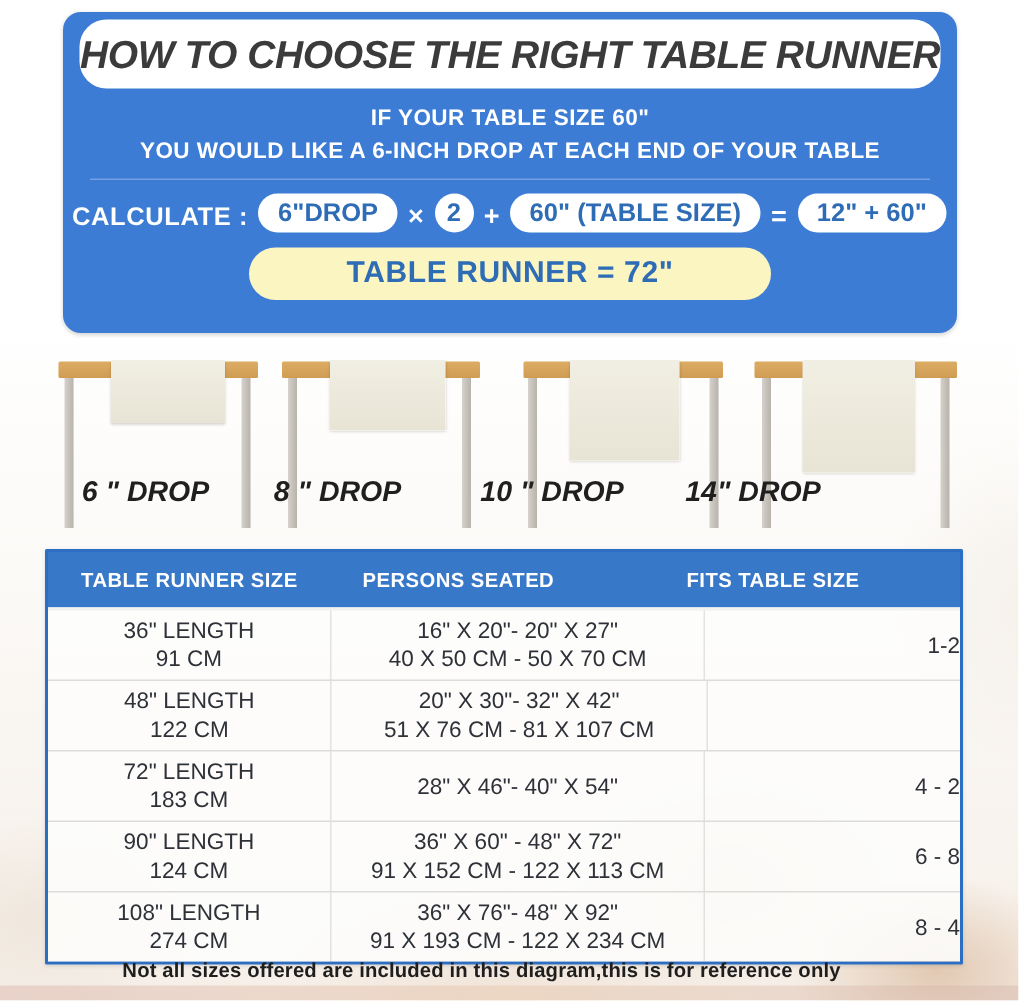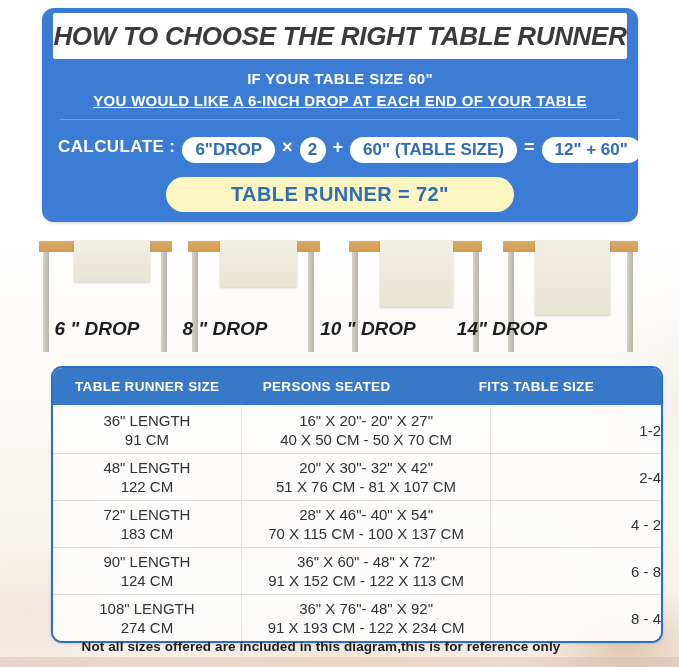--- a/index.html
+++ b/index.html
@@ -25,34 +25,34 @@
   }
 
   
   .blue-panel{
     position:absolute;left:42px;top:8px;width:596px;height:214px;
     background:#3c7cd4;border-radius:12px;
     box-shadow:0 1px 3px rgba(0,0,0,.18);
     color:#fff;text-align:center;
   }
   .title-box{
-    margin:5px 11px 0;height:46px;background:#ffffff;border-radius:2px;
+    margin:5px 11px 0;height:46px;background:#ffffff;border-radius:18px;
     display:flex;align-items:center;justify-content:center;
   }
   .title-box .t{
     font-size:26px;font-weight:bold;font-style:italic;color:#3b3b3b;
     letter-spacing:-.3px;white-space:nowrap;
   }
   .sub1{margin-top:11px;font-size:15px;font-weight:bold;letter-spacing:.3px;}
-  .sub2{margin-top:5px;font-size:15px;font-weight:bold;letter-spacing:.3px;text-decoration:underline;}
+  .sub2{margin-top:5px;font-size:15px;font-weight:bold;letter-spacing:.3px;}
   .panel-divider{margin:10px 18px 0;border-top:1px solid rgba(255,255,255,.28);height:0;}
 
   .calc-row{
-    margin-top:17px;padding-left:16px;height:30px;
-    display:flex;align-items:flex-start;gap:7px;
+    margin-top:5px;padding-left:6px;height:30px;
+    display:flex;align-items:flex-end;gap:7px;
   }
   .calc-label{font-size:17px;font-weight:bold;letter-spacing:.4px;white-space:nowrap;}
   .pill{
     background:#ffffff;color:#2e6cb5;font-weight:bold;font-size:17px;
     border-radius:15px;padding:3px 13px;white-space:nowrap;line-height:20px;
   }
   .op{font-size:18px;font-weight:bold;}
   .mult-badge{
     width:26px;height:26px;border-radius:50%;background:#ffffff;color:#2e6cb5;
     font-size:17px;font-weight:bold;display:flex;align-items:center;justify-content:center;
@@ -72,22 +72,22 @@
     background:linear-gradient(#f1eee3,#e8e4d5);
     box-shadow:0 1px 2px rgba(0,0,0,.18);
   }
   .drop-label{
     position:absolute;top:318px;width:130px;text-align:center;
     font-size:19px;font-weight:bold;font-style:italic;color:#1f1f1f;white-space:nowrap;
   }
 
   
   .size-chart{
-    position:absolute;left:51px;top:366px;width:608px;
-    border:2px solid #2c6ec2;border-radius:11px;overflow:hidden;
+    position:absolute;left:30px;top:366px;width:608px;
+    border:2px solid #2c6ec2;border-radius:1px;overflow:hidden;
     box-shadow:0 1px 3px rgba(0,0,0,.12);
   }
   .chart-header{display:flex;height:37px;background:#3778c8;align-items:center;}
   .chart-header .hc{
     color:#ffffff;font-size:13.5px;font-weight:bold;letter-spacing:.3px;text-align:center;
   }
   .c1{width:31%;}
   .c2{width:41%;}
   .c3{width:28%;}
   .chart-body{background:rgba(253,253,252,.88);border-top:2px solid #f2f2f0;}
@@ -182,31 +182,29 @@
 
     <div class="crow">
       <div class="cell c1">
         <div>48" LENGTH</div>
         <div>122 CM</div>
       </div>
       <div class="cell c2">
         <div>20" X 30"- 32" X 42"</div>
         <div>51 X 76 CM - 81 X 107 CM</div>
       </div>
-      <div class="cell c3 persons">2-4</div>
     </div>
 
     <div class="crow">
       <div class="cell c1">
         <div>72" LENGTH</div>
         <div>183 CM</div>
       </div>
       <div class="cell c2">
         <div>28" X 46"- 40" X 54"</div>
-        <div>70 X 115 CM - 100 X 137 CM</div>
       </div>
       <div class="cell c3 persons">4 - 2</div>
     </div>
 
     <div class="crow">
       <div class="cell c1">
         <div>90" LENGTH</div>
         <div>124 CM</div>
       </div>
       <div class="cell c2">

